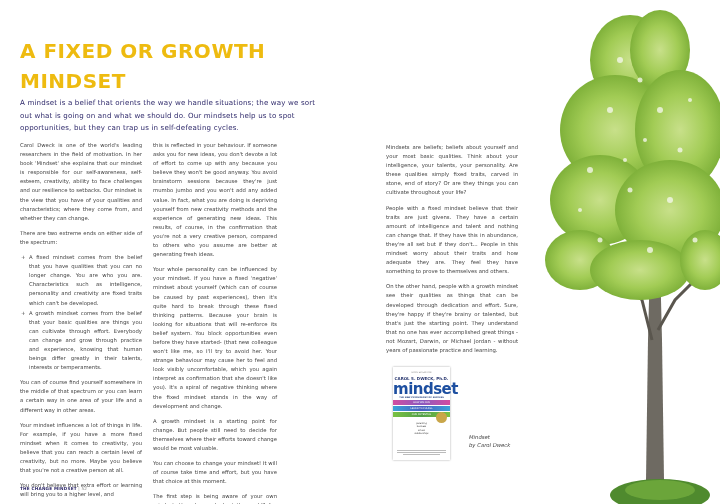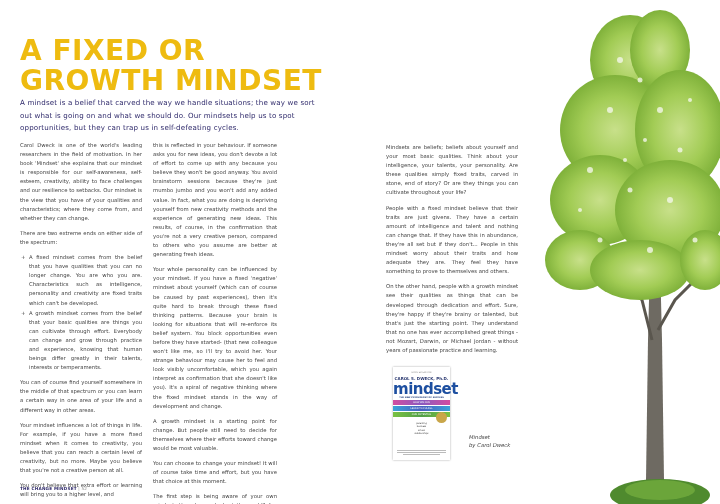--- a/index.html
+++ b/index.html
@@ -3,21 +3,21 @@
 <meta charset="utf-8">
 <style>
   html, body { margin: 0; padding: 0; }
   body {
     width: 720px; height: 504px; background: #ffffff; position: relative; overflow: hidden;
     font-family: "DejaVu Sans", sans-serif; color: #3a3a3a;
   }
   .title {
     position: absolute; left: 20px; top: 36px; width: 320px;
     font-family: "DejaVu Sans", sans-serif; font-weight: bold;
-    font-size: 28px; line-height: 30px; color: #eebb10; letter-spacing: 0.5px;
+    font-size: 20px; line-height: 30px; color: #eebb10; letter-spacing: 0.5px;
   }
   .lead {
     position: absolute; left: 20px; top: 97px; width: 306px;
     font-family: "DejaVu Sans", sans-serif;
     font-size: 7.1px; line-height: 12.6px; color: #2f2a6b; letter-spacing: 0.15px;
   }
   .col { position: absolute; top: 141px; font-size: 5.3px; line-height: 9.1px; color: #444; text-align: justify; }
   .col p { margin: 0 0 6px 0; }
   .col1 { left: 20px; width: 122px; }
   .col2 { left: 153px; width: 124px; }
@@ -47,21 +47,21 @@
   .footer {
     position: absolute; left: 20px; top: 486px; font-size: 4.2px; color: #2f2a6b; font-weight: bold; letter-spacing: 0.2px;
   }
   .footer .pg { font-weight: normal; color: #888; }
   .tree { position: absolute; left: 520px; top: 0; width: 200px; height: 504px; }
 </style>
 </head>
 <body>
 
 <div class="title">A FIXED OR GROWTH MINDSET</div>
-<div class="lead">A mindset is a belief that carved the way we handle situations; the way we sort out what is going on and what we should do. Our mindsets help us to spot opportunities, but they can trap us in self-defeating cycles.</div>
+<div class="lead">A mindset is a belief that orients the way we handle situations; the way we sort out what is going on and what we should do. Our mindsets help us to spot opportunities, but they can trap us in self-defeating cycles.</div>
 
 <div class="col col1">
   <p>Carol Dweck is one of the world's leading researchers in the field of motivation. In her book 'Mindset' she explains that our mindset is responsible for our self-awareness, self-esteem, creativity, ability to face challenges and our resilience to setbacks. Our mindset is the view that you have of your qualities and characteristics; where they come from, and whether they can change.</p>
   <p>There are two extreme ends on either side of the spectrum:</p>
   <ul>
     <li><span class="bullet">+</span><span>A fixed mindset comes from the belief that you have qualities that you can no longer change. You are who you are. Characteristics such as intelligence, personality and creativity are fixed traits which can't be developed.</span></li>
     <li><span class="bullet">+</span><span>A growth mindset comes from the belief that your basic qualities are things you can cultivate through effort. Everybody can change and grow through practice and experience, knowing that human beings differ greatly in their talents, interests or temperaments.</span></li>
   </ul>
   <p>You can of course find yourself somewhere in the middle of that spectrum or you can learn a certain way in one area of your life and a different way in other areas.</p>
   <p>Your mindset influences a lot of things in life. For example, if you have a more fixed mindset when it comes to creativity, you believe that you can reach a certain level of creativity, but no more. Maybe you believe that you're not a creative person at all.</p>

